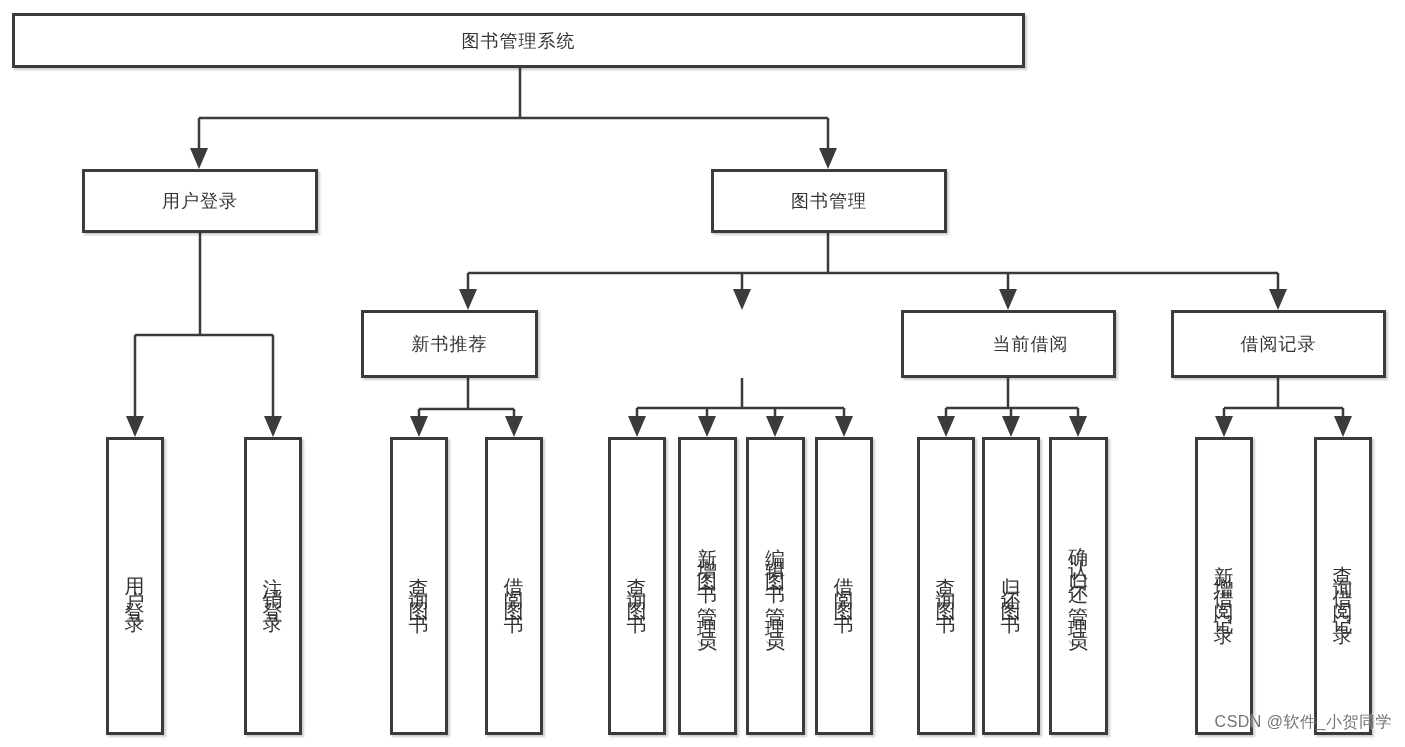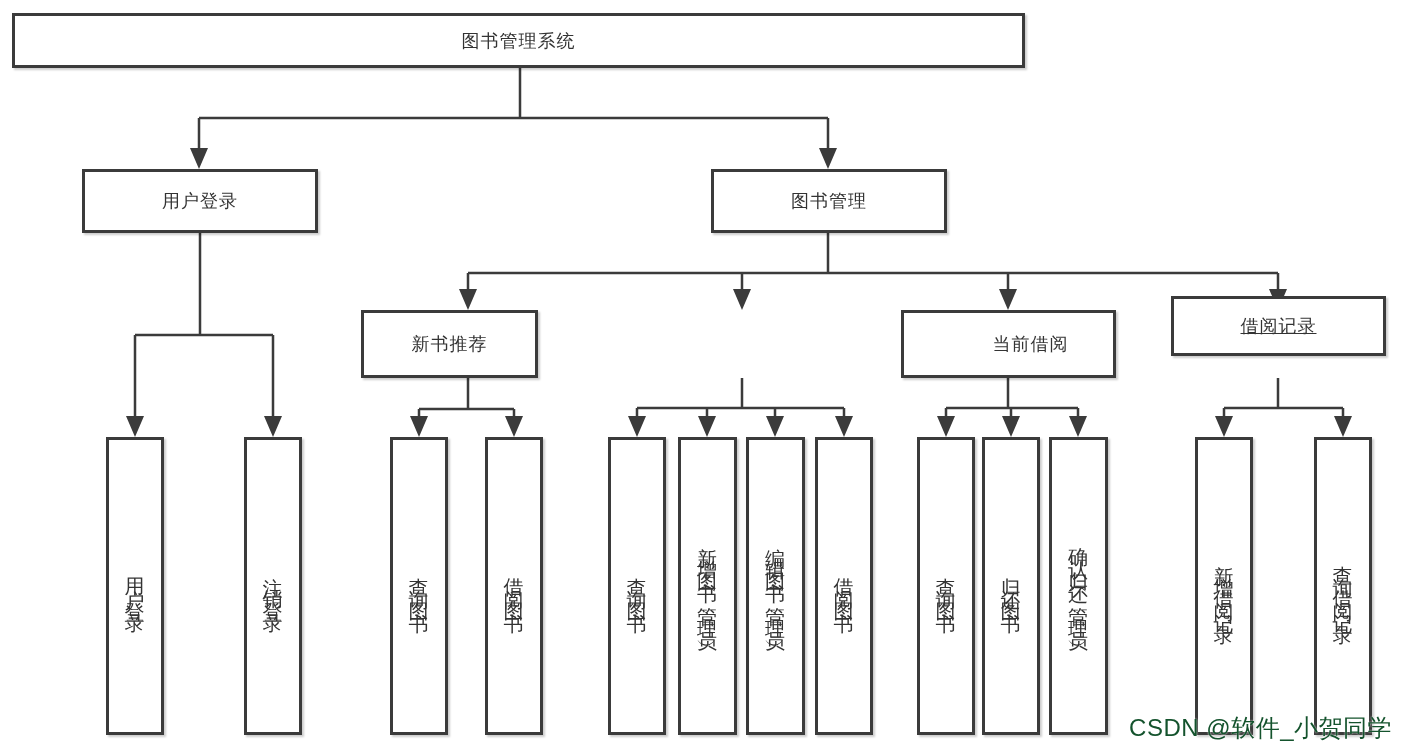--- a/index.html
+++ b/index.html
@@ -42,22 +42,22 @@
     writing-mode: vertical-rl;
     text-orientation: mixed;
     font-size: 20px;
     letter-spacing: 12px;
     line-height: 1;
   }
   .watermark {
     position: absolute;
     top: 712px;
     right: 13px;
-    font-size: 24px;
-    color: #14532d;
+    font-size: 16px;
+    color: #737373;
     letter-spacing: 0.5px;
     text-shadow: 0 0 2px #ffffff;
     white-space: nowrap;
   }
 </style>
 </head>
 <body>
 
 <div class="canvas">
 
@@ -130,21 +130,21 @@
   <div class="node h" style="left:711px; top:169px; width:236px; height:64px;font-family:Liberation Mono, monospace;">
     <span>图书管理</span>
   </div>
 
   <div class="node h" style="left:361px; top:310px; width:177px; height:68px;">
     <span>新书推荐</span>
   </div>
   <div class="node h" style="left:901px; top:310px; width:215px; height:68px;padding-left:44px;">
     <span>当前借阅</span>
   </div>
-  <div class="node h" style="left:1171px; top:296px; width:215px; height:60px;text-decoration:underline;">
+  <div class="node h" style="left:1171px; top:310px; width:215px; height:68px;">
     <span>借阅记录</span>
   </div>
 
   <div class="node v" style="left:106px; top:437px; width:58px; height:298px;">
     <span>用户登录</span>
   </div>
   <div class="node v" style="left:244px; top:437px; width:58px; height:298px;">
     <span>注销登录</span>
   </div>
 

